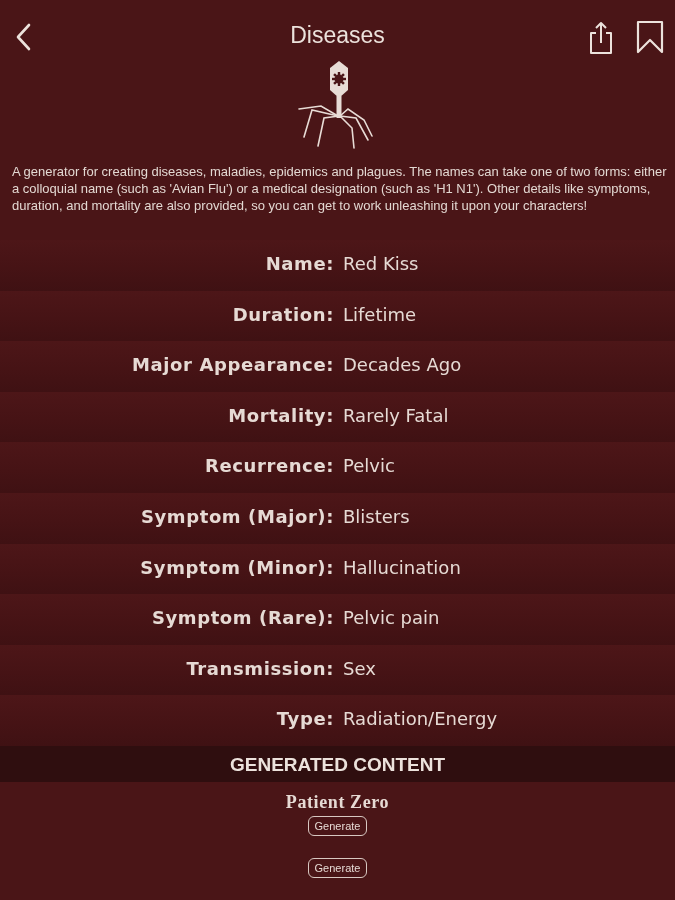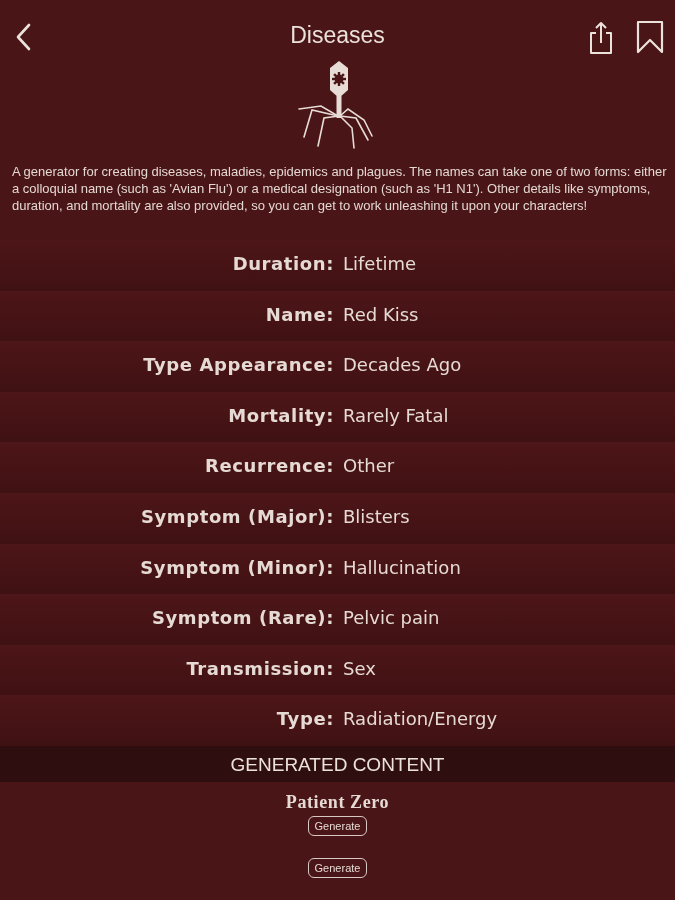--- a/index.html
+++ b/index.html
@@ -93,20 +93,21 @@
     .section-header {
       position: absolute;
       left: 0; top: 746px;
       width: 675px; height: 36px;
       background: #2f0e0f;
       text-align: center;
       line-height: 37px;
       font-family: "Liberation Sans", sans-serif;
       font-size: 19px;
       color: #ece2dc;
+      font-weight: bold;
     }
     .gen-block {
       position: absolute;
       left: 0; width: 675px;
       text-align: center;
     }
     .gen-title {
       font-family: Liberation Serif, serif;
       font-weight: bold;
       font-size: 18px;
@@ -184,38 +185,38 @@
       <polyline points="46,58 54,51 70,62 78,78"></polyline>
       <polyline points="46,58 62,60 74,82"></polyline>
     </g>
   </svg>
 </div>
 
 <div class="description">A generator for creating diseases, maladies, epidemics and plagues. The names can take one of two forms: either a colloquial name (such as 'Avian Flu') or a medical designation (such as 'H1 N1'). Other details like symptoms, duration, and mortality are also provided, so you can get to work unleashing it upon your characters!</div>
 
 <div class="fields">
   <div class="field-row">
+    <span class="field-label">Name:</span>
+    <span class="field-value">Red Kiss</span>
+  </div>
+  <div class="field-row">
     <span class="field-label">Duration:</span>
     <span class="field-value">Lifetime</span>
   </div>
   <div class="field-row">
-    <span class="field-label">Name:</span>
-    <span class="field-value">Red Kiss</span>
-  </div>
-  <div class="field-row">
-    <span class="field-label">Type Appearance:</span>
+    <span class="field-label">Major Appearance:</span>
     <span class="field-value">Decades Ago</span>
   </div>
   <div class="field-row">
     <span class="field-label">Mortality:</span>
     <span class="field-value">Rarely Fatal</span>
   </div>
   <div class="field-row">
     <span class="field-label">Recurrence:</span>
-    <span class="field-value">Other</span>
+    <span class="field-value">Pelvic</span>
   </div>
   <div class="field-row">
     <span class="field-label">Symptom (Major):</span>
     <span class="field-value">Blisters</span>
   </div>
   <div class="field-row">
     <span class="field-label">Symptom (Minor):</span>
     <span class="field-value">Hallucination</span>
   </div>
   <div class="field-row">

